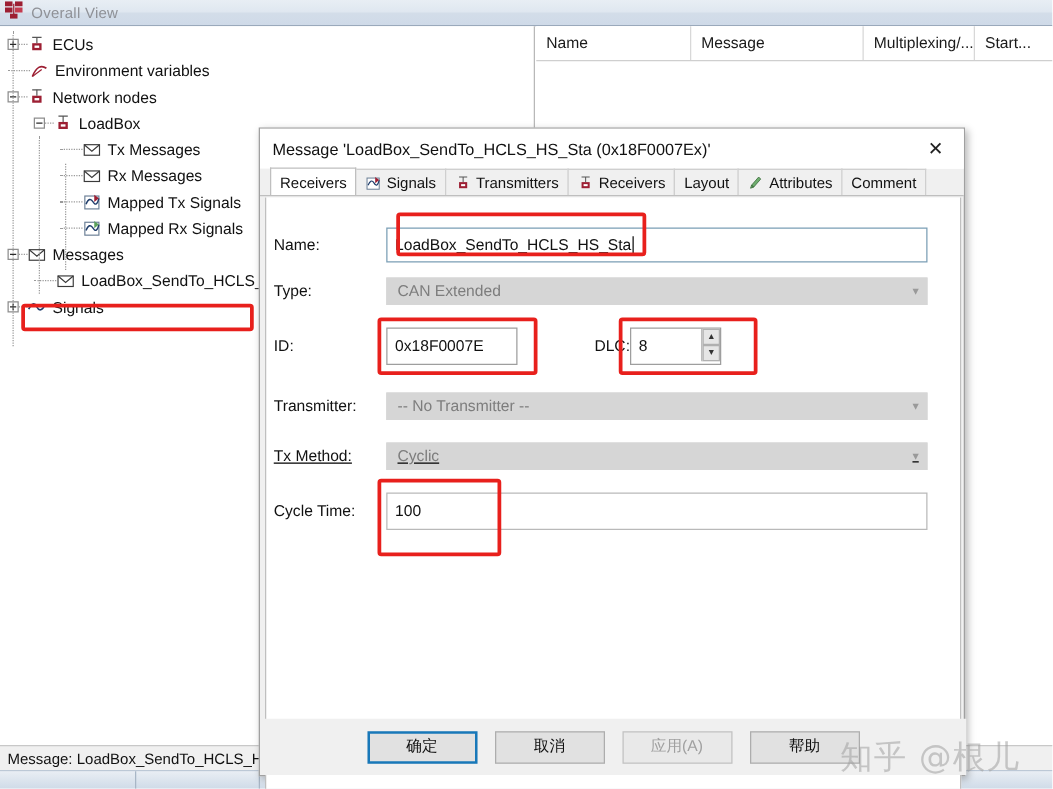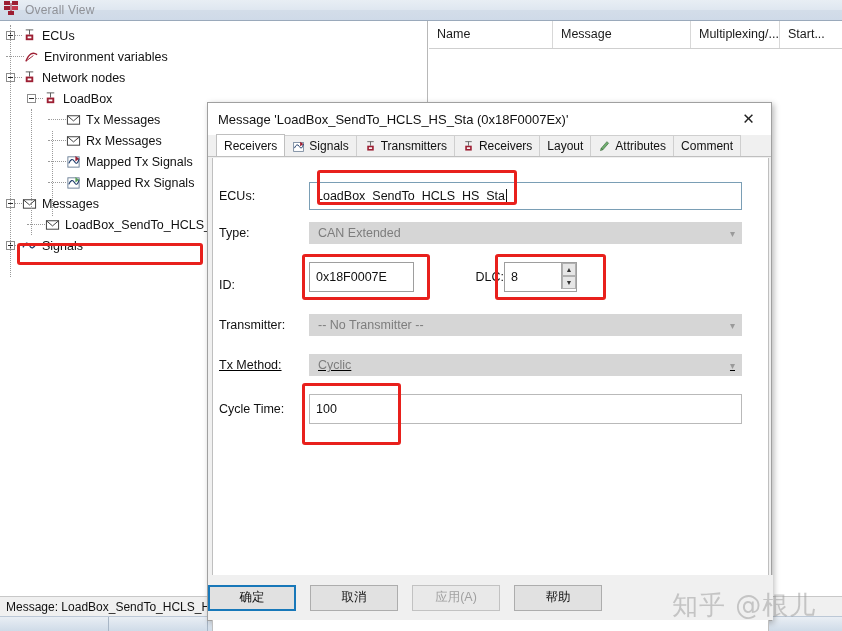--- a/index.html
+++ b/index.html
@@ -236,21 +236,21 @@
     display: flex; align-items: center; justify-content: center;
     font-size: 7px; color: #333;
     border: 1px solid #b0b0b0;
   }
 
   
   #dlg-footer {
     position: absolute; left: 0; bottom: 0;
     width: 565px; height: 45px;
     background: #f0f0f0;
-    display: flex; align-items: center; justify-content: flex-start;
+    display: flex; align-items: center; justify-content: center;
     gap: 14px;
   }
   .btn {
     width: 88px; height: 26px;
     background: #e1e1e1;
     border: 1px solid #adadad;
     font-size: 12.5px; color: #111;
     display: flex; align-items: center; justify-content: center;
     cursor: pointer;
   }
@@ -475,37 +475,37 @@
           <span>Attributes</span>
         </div>
         <div class="tab">
           <span>Comment</span>
         </div>
       </div>
 
     <div id="dlg-body">
 
       <div class="field-row" style="left:6px; top:24px; width:540px;">
-        <span class="fld-label">ECUs:</span>
+        <span class="fld-label">Name:</span>
         <div class="txtbox" style="width:433px;">
           <span>LoadBox_SendTo_HCLS_HS_Sta</span>
             <span class="caret"></span>
         </div>
       </div>
       <div class="redbox" style="left:104px; top:12px; width:200px; height:35px;"></div>
 
       <div class="field-row" style="left:6px; top:64px; width:540px;">
         <span class="fld-label">Type:</span>
         <div class="combo" style="width:433px;">
           <span class="cv">CAN Extended</span>
           <span class="chev">▾</span>
         </div>
       </div>
 
-      <div class="field-row" style="left:6px; top:104px;align-items:flex-end;">
+      <div class="field-row" style="left:6px; top:104px;">
         <span class="fld-label">ID:</span>
         <div class="txtbox plain" style="width:105px; height:30px;">
           <span>0x18F0007E</span>
         </div>
       </div>
       <div class="redbox" style="left:89px; top:96px; width:128px; height:46px;"></div>
 
       <div class="field-row" style="left:243px; top:104px;text-align:right;">
         <span class="fld-label" style="width:48px;">DLC:</span>
         <div class="txtbox plain" style="width:73px; height:30px; padding:0; align-items:stretch;">

